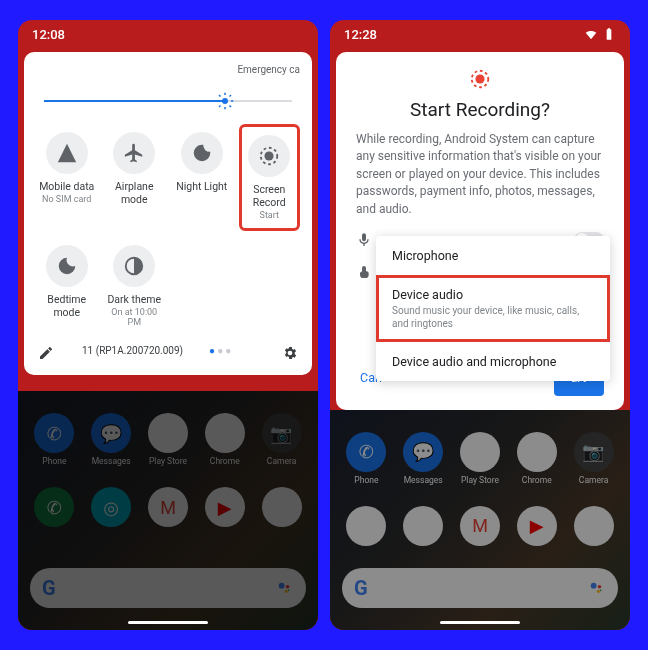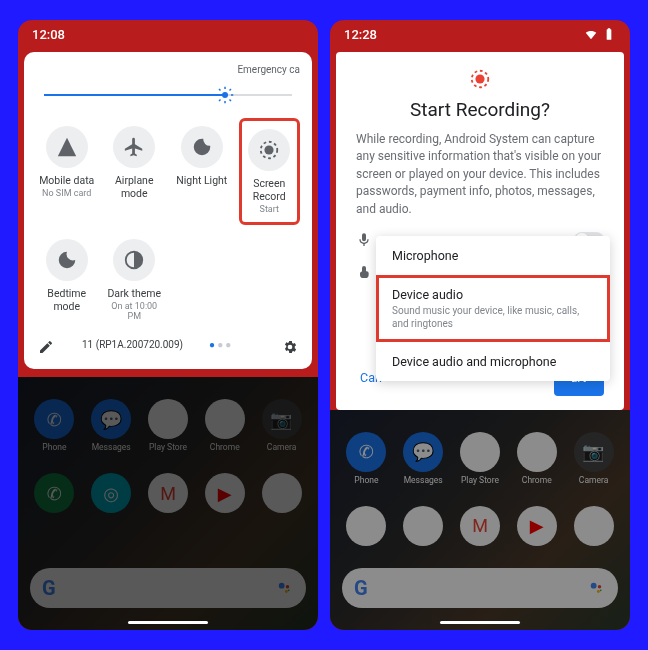--- a/index.html
+++ b/index.html
@@ -27,23 +27,23 @@
     font-size: 13px;
     font-weight: 500;
     display: flex;
     align-items: center;
     padding: 0 14px;
   }
   .statusbar .right { margin-left: auto; display: flex; gap: 4px; align-items: center; }
   .statusbar .right svg { width: 14px; height: 14px; fill: #fff; }
   .panel {
     background: #fff;
-    margin: 4px 6px 8px 6px;
+    margin: 4px 6px 16px 6px;
     border-radius: 10px;
-    padding: 8px 12px 10px 12px;
+    padding: 14px 12px 10px 12px;
     position: relative;
   }
   .emergency {
     position: absolute;
     top: 12px; right: 12px;
     font-size: 10px;
     color: #5f6368;
   }
   .slider-row {
     margin: 28px 8px 16px 8px;
@@ -135,21 +135,21 @@
     bottom: 6px; left: 50%;
     transform: translateX(-50%);
     width: 80px; height: 3px;
     background: #fff;
     border-radius: 2px;
   }
   
   .dialog {
     background: #fff;
     margin: 4px 6px 0 6px;
-    border-radius: 4px;
+    border-radius: 10px;
     padding: 16px 20px 14px 20px;
     position: relative;
   }
   .dialog-icon { width: 22px; height: 22px; margin: 0 auto 8px auto; display: block; }
   .dialog-title { font-size: 19px; color: #202124; text-align: center; margin-bottom: 10px; }
   .dialog-text { font-size: 12px; color: #6a6e74; line-height: 1.45; }
   .toggle-row {
     display: flex; align-items: center;
     margin-top: 16px;
     gap: 12px;

